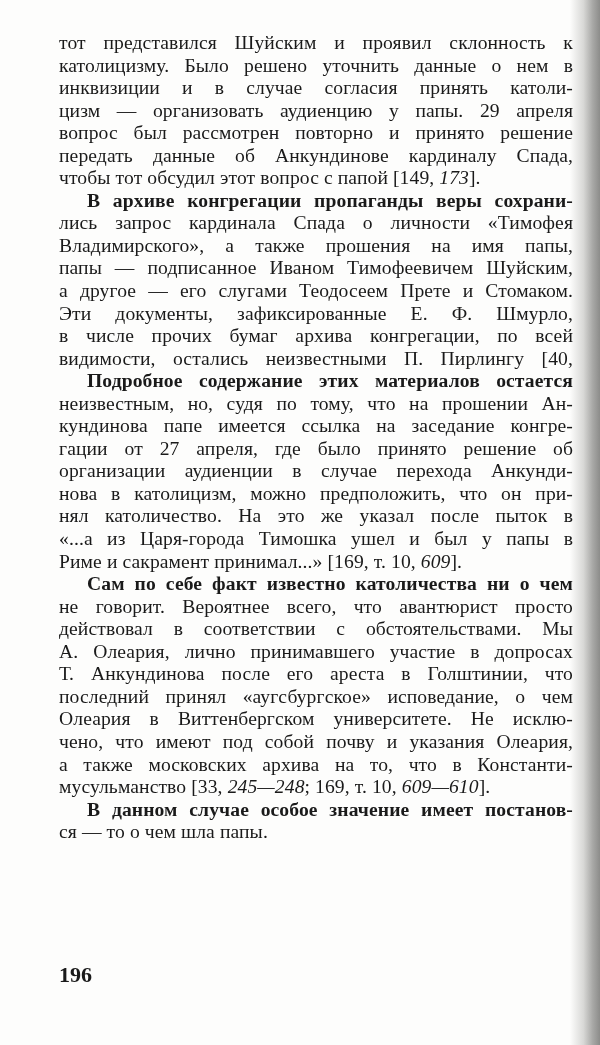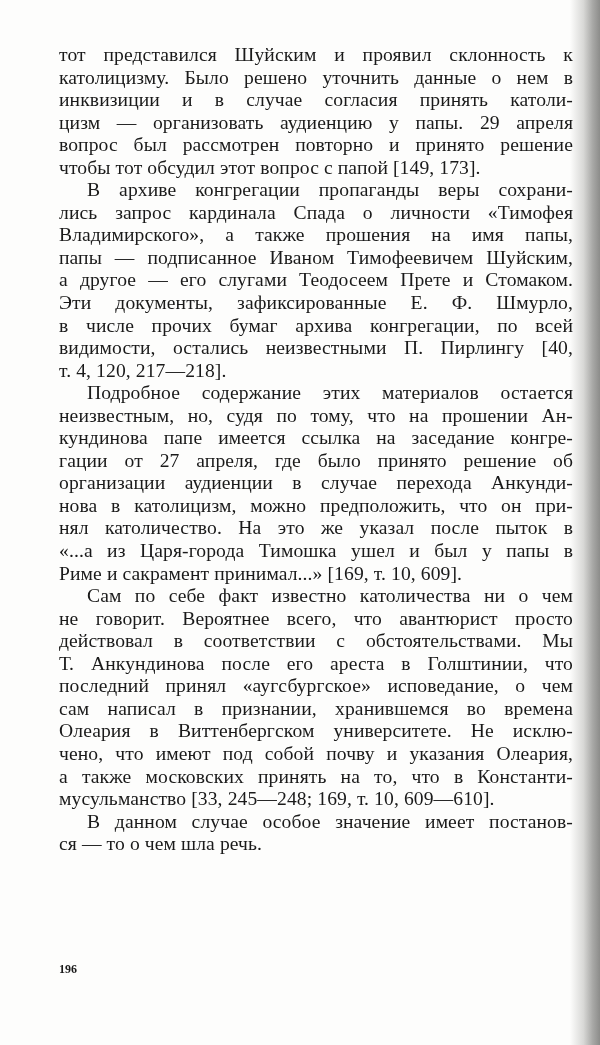--- a/index.html
+++ b/index.html
@@ -7,80 +7,80 @@
     width: 600px; height: 1045px; overflow: hidden;
     background: #fdfdfc; position: relative;
     font-family: "Liberation Serif", "DejaVu Serif", serif;
     color: #1a1a1a;
   }
   .page-edge {
     position: absolute; top: 0; right: 0; width: 30px; height: 1045px;
     background: linear-gradient(to right, rgba(253,253,252,0) 0%, #d8d8d6 45%, #a9a9a7 75%, #8c8c8a 100%);
   }
   .text-block {
-    position: absolute; left: 59px; top: 44px; width: 514px;
+    position: absolute; left: 59px; top: 32px; width: 514px;
     font-size: 19.6px; line-height: 22.55px;
     text-align: justify; letter-spacing: 0.1px;
   }
   .line { display: block; white-space: nowrap; text-align-last: justify; text-align: justify; height: 22.55px; }
   .line.last { text-align-last: left; }
-  .indent { padding-left: 28px; }
-  .ital { }
+  .indent { padding-left: 28px; font-weight: bold; }
+  .ital { font-style: italic; }
   .page-number {
     position: absolute; left: 59px; top: 962px;
-    font-size: 12px; font-weight: bold; font-family: "Liberation Serif", serif;
+    font-size: 22px; font-weight: bold; font-family: "Liberation Serif", serif;
   }
 </style>
 </head>
 <body>
 
 <div class="page-edge"></div>
 
 <div class="text-block" id="text-block">
     <div>
       <span class="line">тот представился Шуйским и проявил склонность к</span>
       <span class="line">католицизму. Было решено уточнить данные о нем в</span>
       <span class="line">инквизиции и в случае согласия принять католи-</span>
       <span class="line">цизм — организовать аудиенцию у папы. 29 апреля</span>
       <span class="line">вопрос был рассмотрен повторно и принято решение</span>
+      <span class="line">передать данные об Анкундинове кардиналу Спада,</span>
       <span class="line last">чтобы тот обсудил этот вопрос с папой [149, <span class="ital">173</span>].</span>
     </div>
     <div>
       <span class="line indent">В архиве конгрегации пропаганды веры сохрани-</span>
       <span class="line">лись запрос кардинала Спада о личности «Тимофея</span>
       <span class="line">Владимирского», а также прошения на имя папы,</span>
       <span class="line">папы — подписанное Иваном Тимофеевичем Шуйским,</span>
       <span class="line">а другое — его слугами Теодосеем Прете и Стомаком.</span>
       <span class="line">Эти документы, зафиксированные Е. Ф. Шмурло,</span>
       <span class="line">в числе прочих бумаг архива конгрегации, по всей</span>
       <span class="line">видимости, остались неизвестными П. Пирлингу [40,</span>
-      <span class="line last">т. 4, <span class="ital">120, 217—218</span>].</span>
     </div>
     <div>
       <span class="line indent">Подробное содержание этих материалов остается</span>
       <span class="line">неизвестным, но, судя по тому, что на прошении Ан-</span>
       <span class="line">кундинова папе имеется ссылка на заседание конгре-</span>
       <span class="line">гации от 27 апреля, где было принято решение об</span>
       <span class="line">организации аудиенции в случае перехода Анкунди-</span>
       <span class="line">нова в католицизм, можно предположить, что он при-</span>
       <span class="line">нял католичество. На это же указал после пыток в</span>
       <span class="line">«...а из Царя-города Тимошка ушел и был у папы в</span>
       <span class="line last">Риме и сакрамент принимал...» [169, т. 10, <span class="ital">609</span>].</span>
     </div>
     <div>
       <span class="line indent">Сам по себе факт известно католичества ни о чем</span>
       <span class="line">не говорит. Вероятнее всего, что авантюрист просто</span>
       <span class="line">действовал в соответствии с обстоятельствами. Мы</span>
+      <span class="line">А. Олеария, лично принимавшего участие в допросах</span>
       <span class="line">Т. Анкундинова после его ареста в Голштинии, что</span>
       <span class="line">последний принял «аугсбургское» исповедание, о чем</span>
-      <span class="line">сам написал в признании, хранившемся во времена</span>
       <span class="line">Олеария в Виттенбергском университете. Не исклю-</span>
       <span class="line">чено, что имеют под собой почву и указания Олеария,</span>
-      <span class="line">а также московских принять на то, что в Константи-</span>
+      <span class="line">а также московских архива на то, что в Константи-</span>
       <span class="line last">мусульманство [33, <span class="ital">245—248</span>; 169, т. 10, <span class="ital">609—610</span>].</span>
     </div>
     <div>
       <span class="line indent">В данном случае особое значение имеет постанов-</span>
-      <span class="line last">ся — то о чем шла речь.</span>
+      <span class="line last">ся — то о чем шла папы.</span>
     </div>
   </div>
 
 <div class="page-number">196</div>
 
 </body></html>

